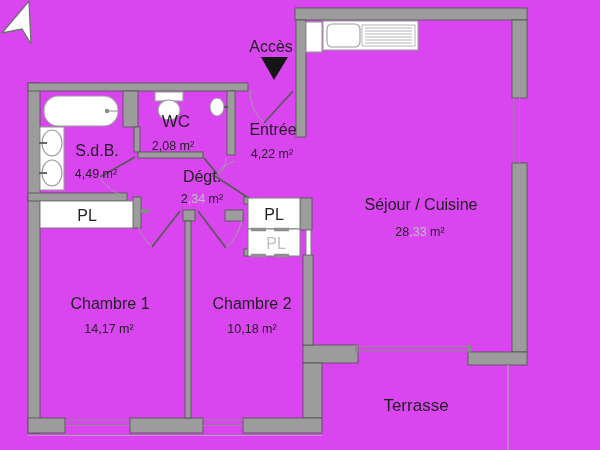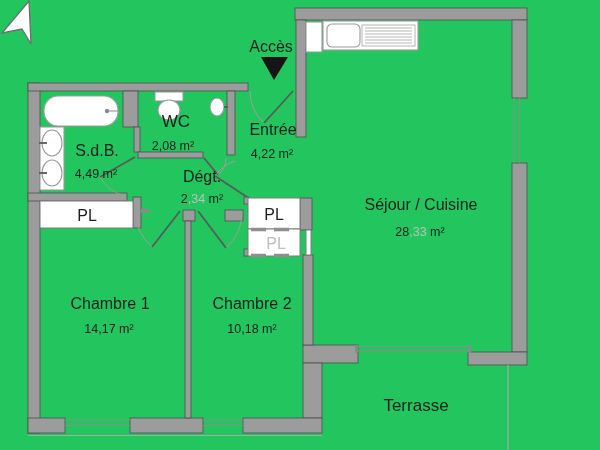--- a/index.html
+++ b/index.html
@@ -1,16 +1,16 @@
 <!DOCTYPE html>
 <html><head>
 <meta charset="utf-8">
 <style>
   html,body{margin:0;padding:0;background:#ffffff;}
-  #stage{position:relative;width:600px;height:450px;background:#22c55e;overflow:hidden;
+  #stage{position:relative;width:600px;height:450px;background:#d946ef;overflow:hidden;
          font-family:"Liberation Sans", sans-serif;}
   svg{display:block;}
   .wall{fill:#9c9c9c;stroke:#4f4f4f;stroke-width:.8;}
   .thinbox{fill:#ffffff;stroke:#7d7d7d;stroke-width:1;}
   .fix{fill:#ffffff;stroke:#9b9b9b;stroke-width:1.1;}
   .fixdark{fill:#8a8a8a;stroke:none;}
   .winline{stroke:#8c8c8c;stroke-width:1;fill:none;}
   .baseline{stroke:#a8a8a8;stroke-width:1.2;fill:none;}
   .arc{stroke:#9e9e9e;stroke-width:1;fill:none;}
   .leaf{stroke:#5a5a5a;stroke-width:1.8;fill:none;}

